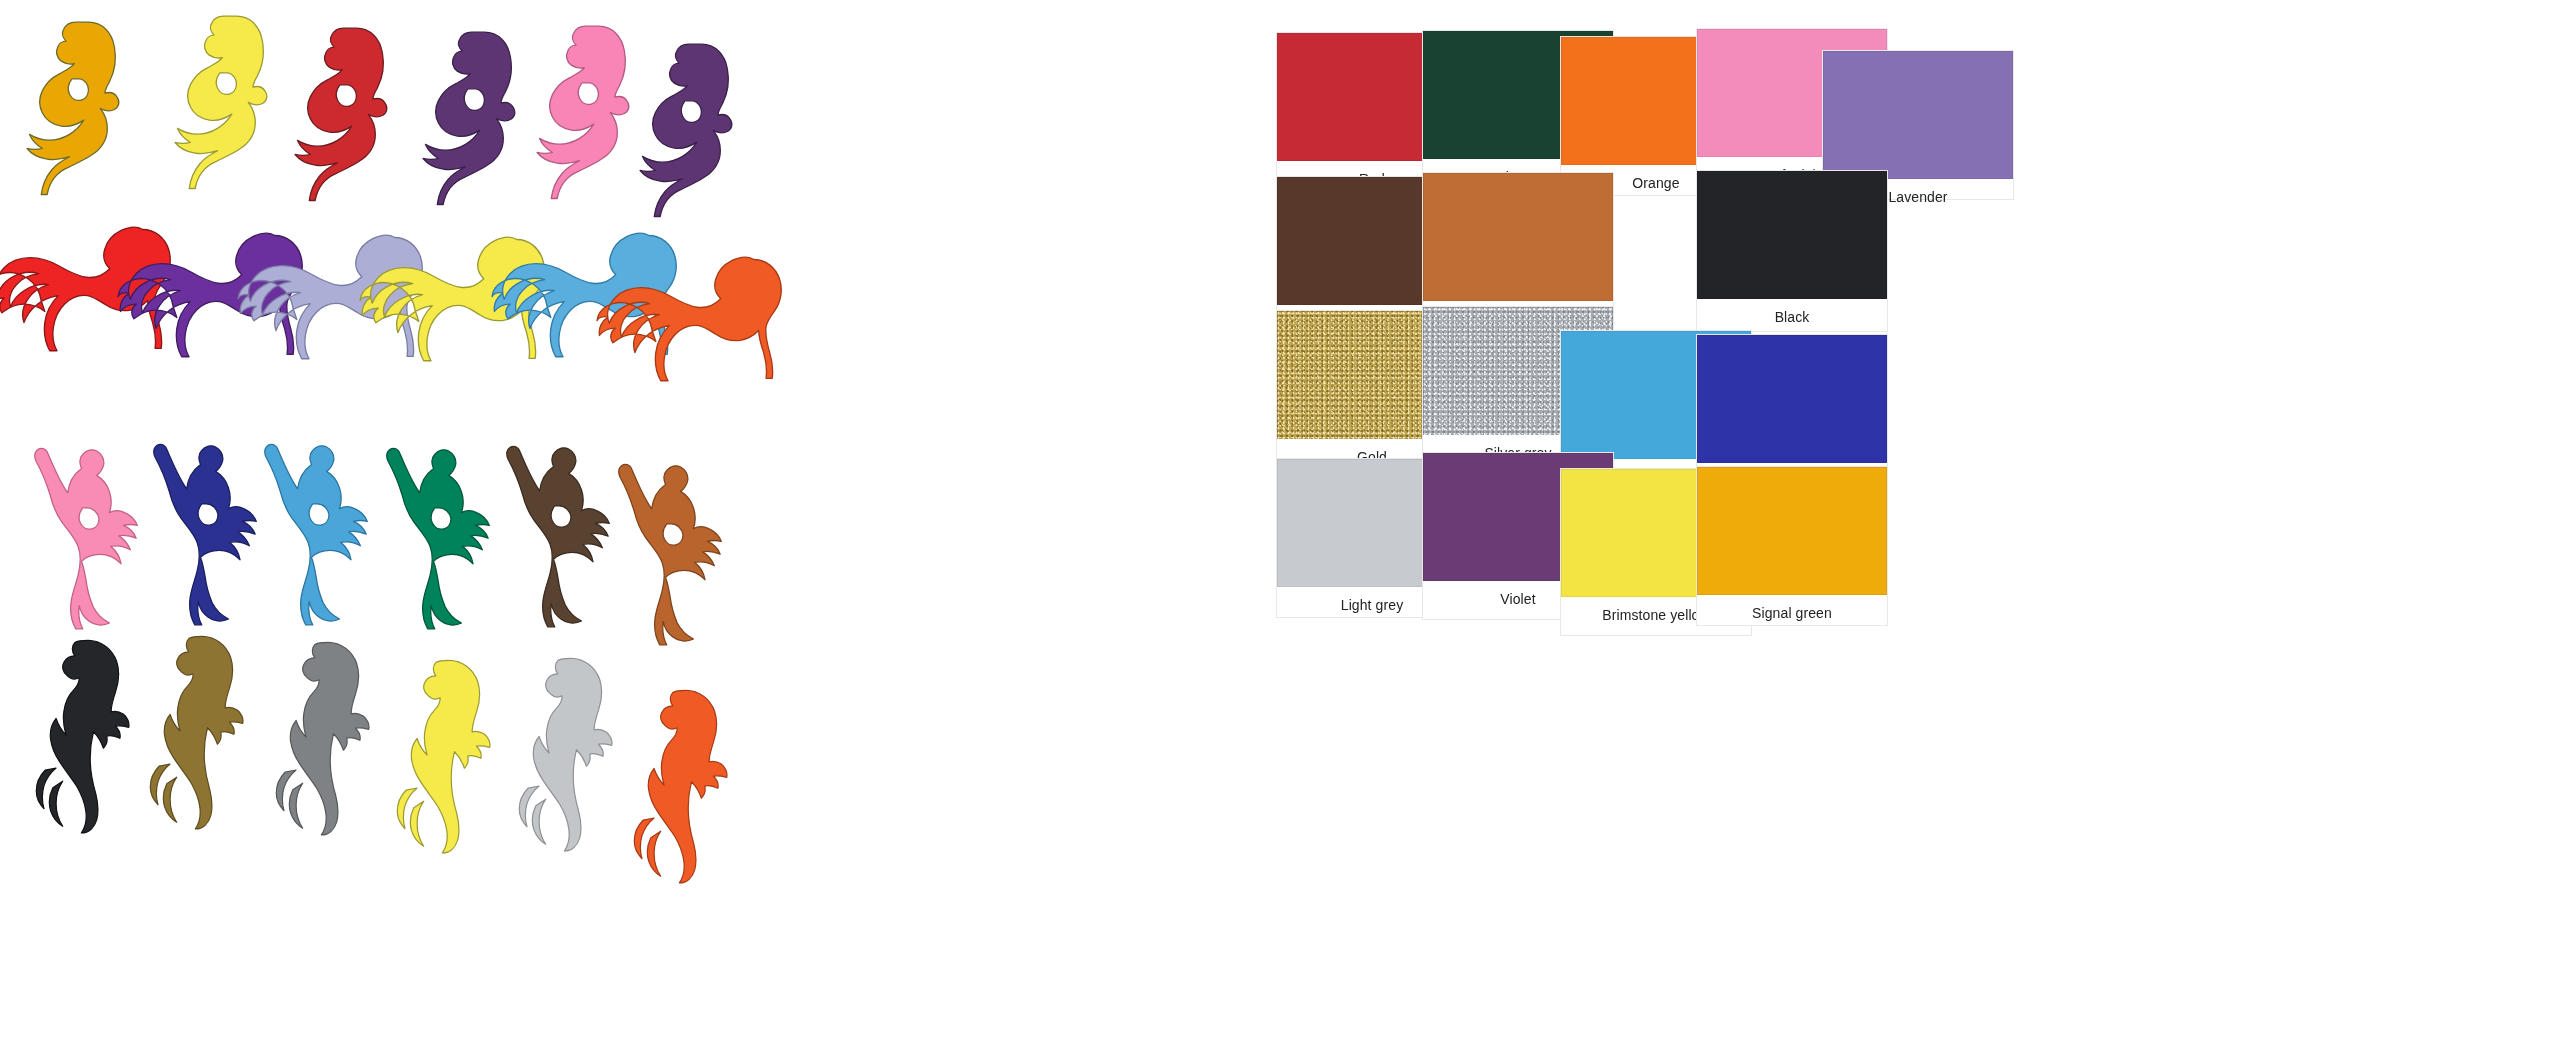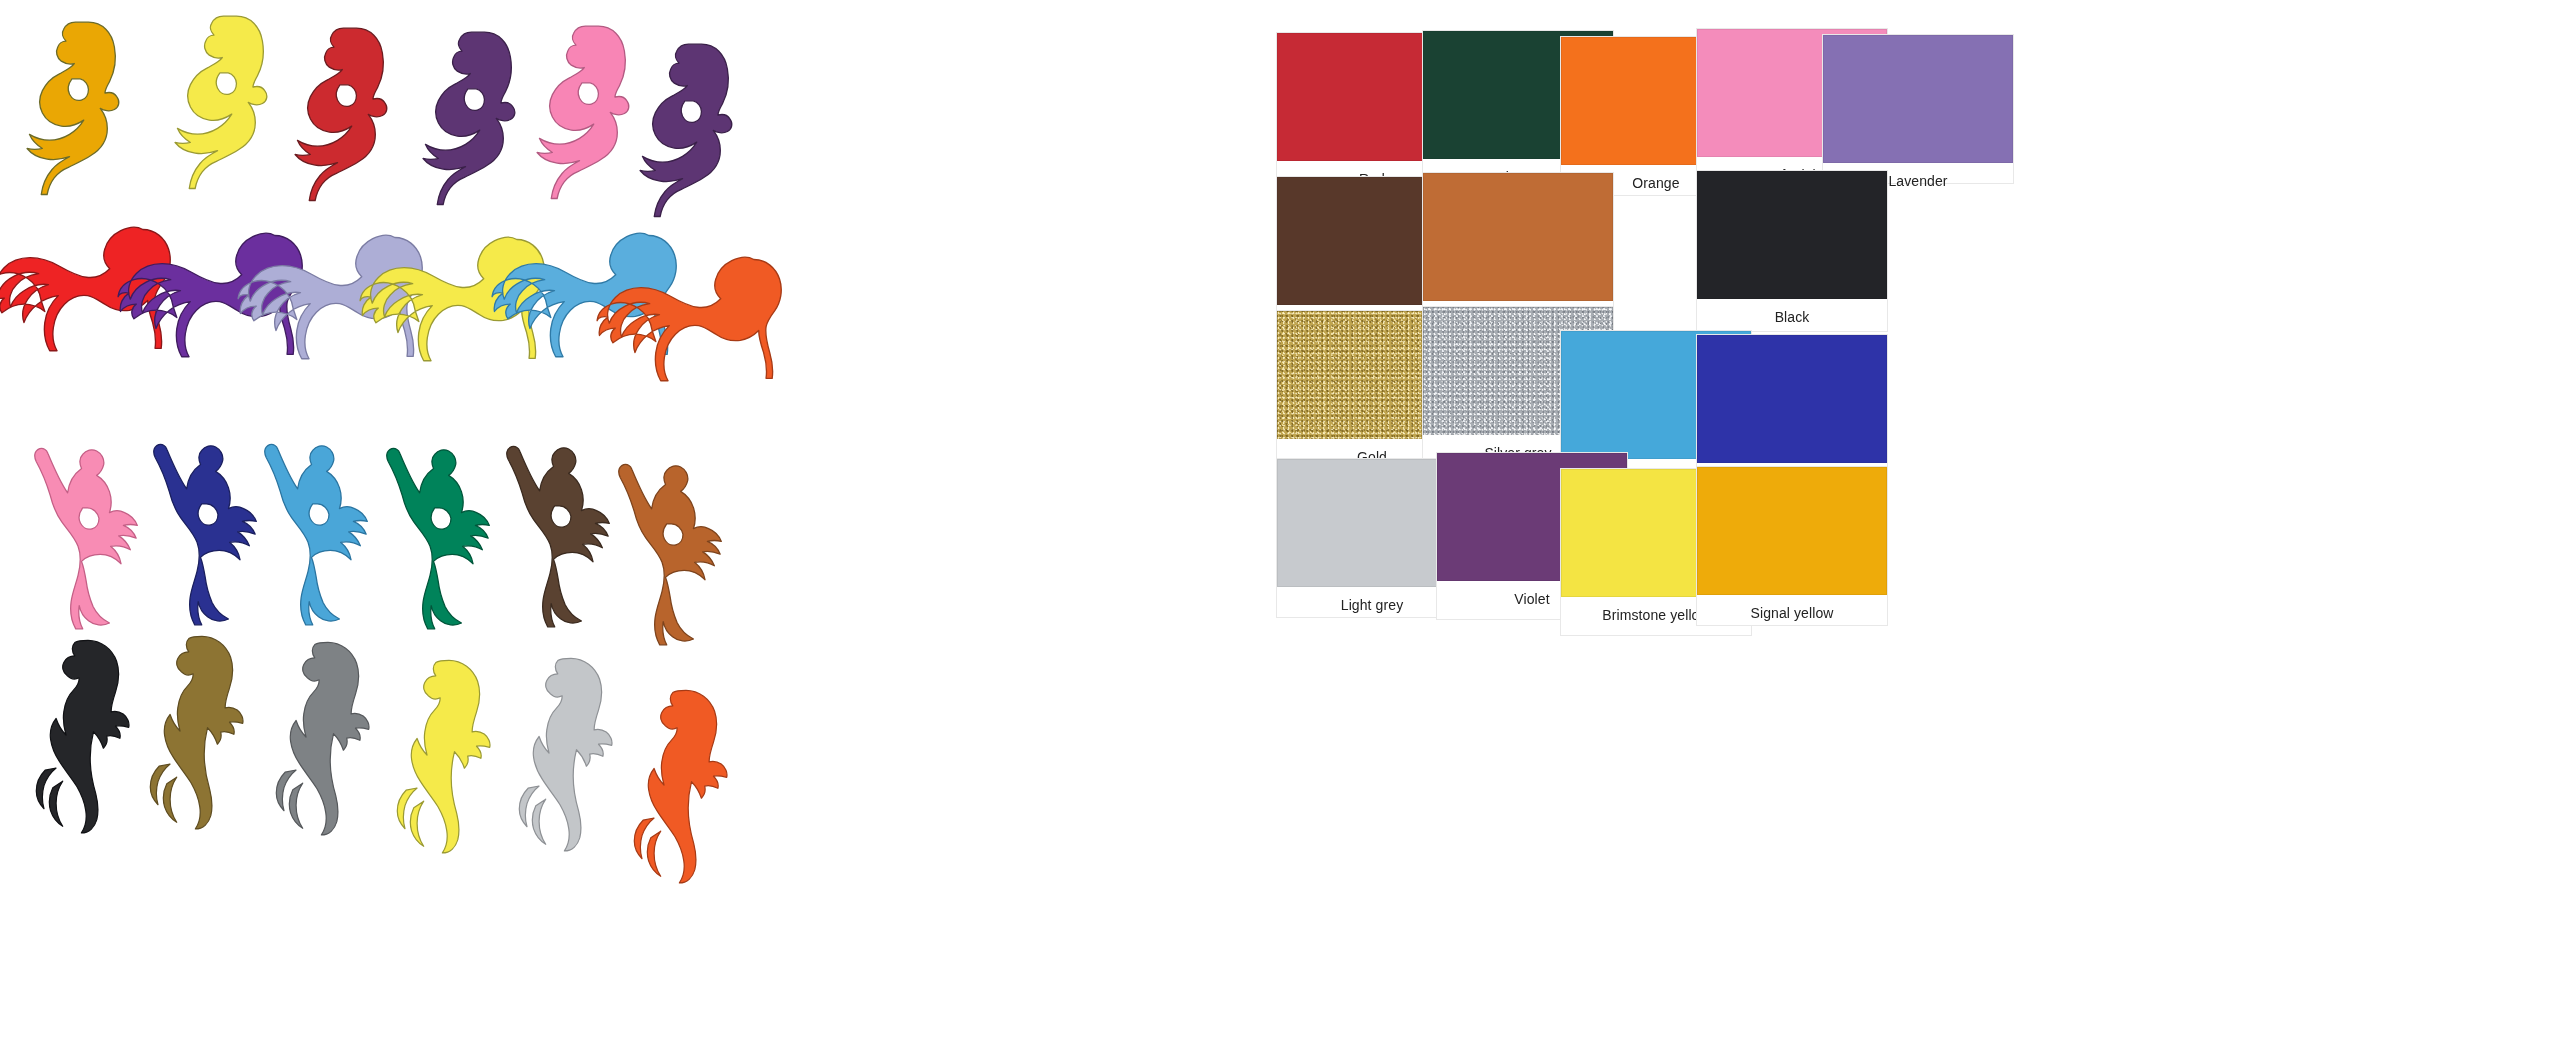--- a/index.html
+++ b/index.html
@@ -275,21 +275,21 @@
       <span class="swatch-label">Dark green</span>
     </div>
     <div class="swatch-card" style="left: 310px; top: 36px; height: 160px;">
       <span class="swatch-chip" style="background: rgb(244, 113, 28);"></span>
       <span class="swatch-label">Orange</span>
     </div>
     <div class="swatch-card" style="left: 446px; top: 28px; height: 166px;">
       <span class="swatch-chip" style="background: rgb(244, 140, 187);"></span>
       <span class="swatch-label">Soft pink</span>
     </div>
-    <div class="swatch-card" style="left: 572px; top: 34px; height: 150px;">
+    <div class="swatch-card" style="left: 572px; top: 50px; height: 150px;">
       <span class="swatch-chip" style="background: rgb(133, 112, 179);"></span>
       <span class="swatch-label">Lavender</span>
     </div>
     <div class="swatch-card" style="left: 26px; top: 176px; height: 174px;">
       <span class="swatch-chip" style="background: rgb(88, 56, 42);"></span>
       <span class="swatch-label">Nougat brown</span>
     </div>
     <div class="swatch-card" style="left: 172px; top: 172px; height: 176px;">
       <span class="swatch-chip" style="background: rgb(191, 108, 53);"></span>
       <span class="swatch-label">Nut brown</span>
@@ -311,25 +311,25 @@
       <span class="swatch-label">Ice blue</span>
     </div>
     <div class="swatch-card" style="left: 446px; top: 334px; height: 170px;">
       <span class="swatch-chip" style="background: rgb(46, 51, 168);"></span>
       <span class="swatch-label">Brilliant blue</span>
     </div>
     <div class="swatch-card" style="left: 26px; top: 458px; height: 160px;">
       <span class="swatch-chip" style="background: rgb(199, 202, 206);"></span>
       <span class="swatch-label">Light grey</span>
     </div>
-    <div class="swatch-card" style="left: 186px; top: 452px; height: 168px;">
+    <div class="swatch-card" style="left: 172px; top: 452px; height: 168px;">
       <span class="swatch-chip" style="background: rgb(107, 59, 118);"></span>
       <span class="swatch-label">Violet</span>
     </div>
     <div class="swatch-card" style="left: 310px; top: 468px; height: 168px;">
       <span class="swatch-chip" style="background: rgb(244, 228, 67);"></span>
       <span class="swatch-label">Brimstone yellow</span>
     </div>
     <div class="swatch-card" style="left: 446px; top: 466px; height: 160px;">
       <span class="swatch-chip" style="background: rgb(238, 171, 10);"></span>
-      <span class="swatch-label">Signal yellow</span>
+      <span class="swatch-label">Signal green</span>
     </div>
   </div>
 
 </body></html>

